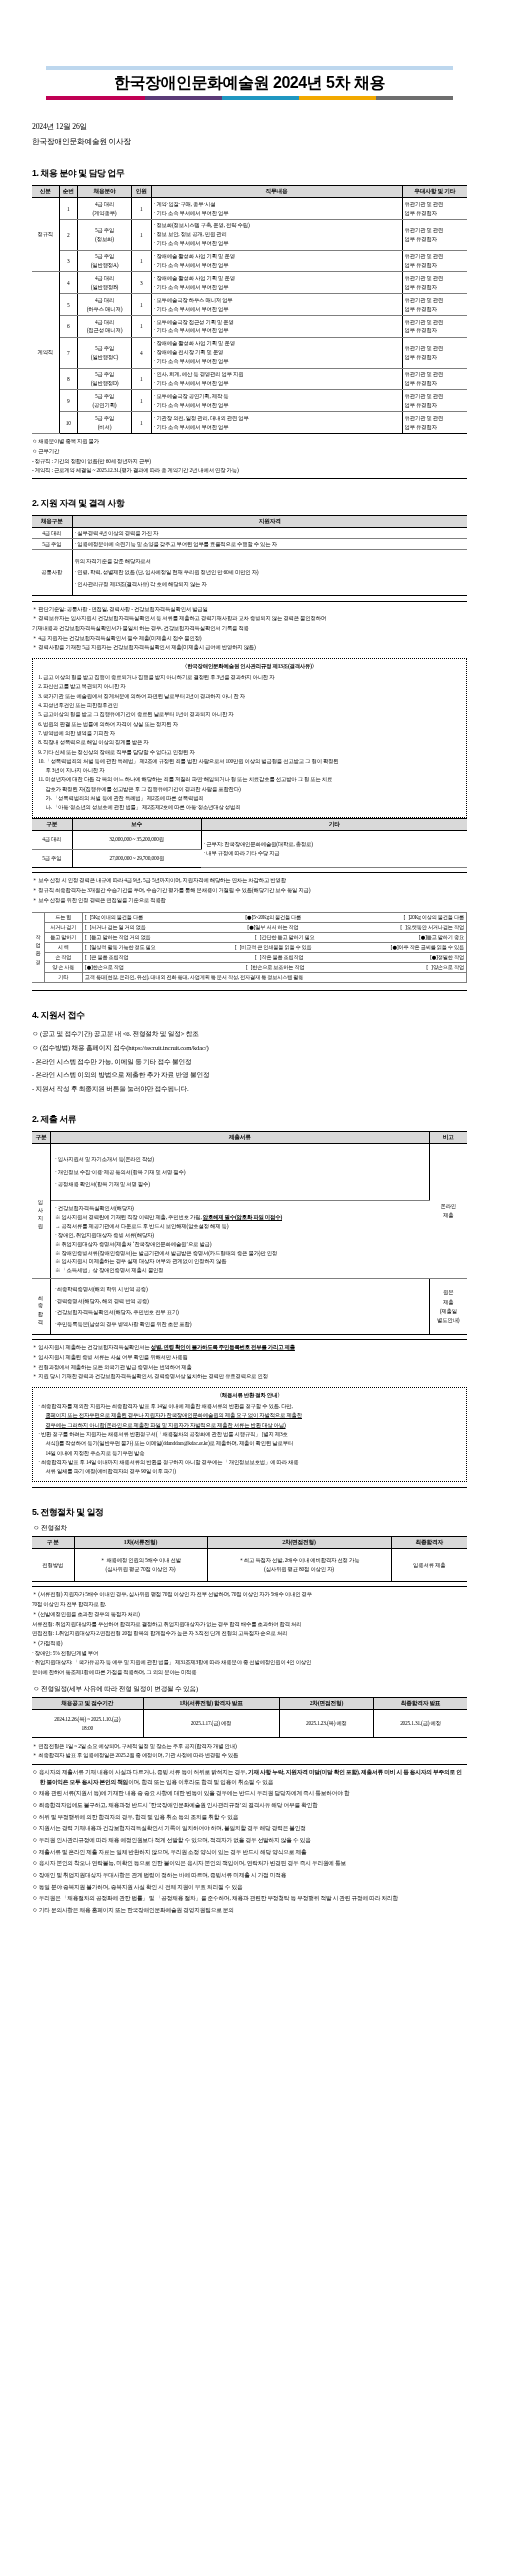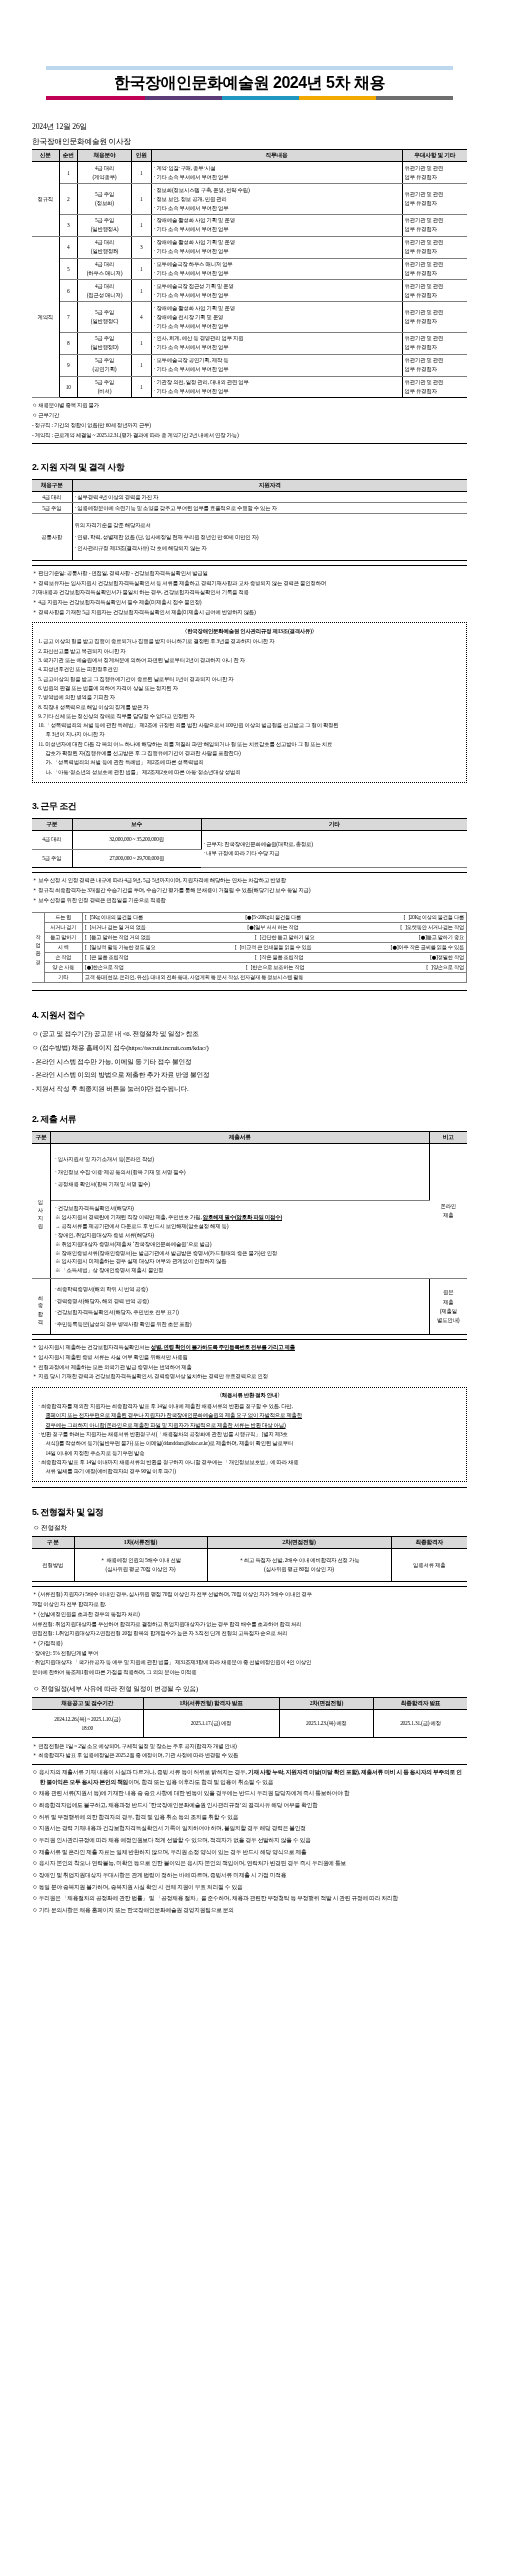--- a/index.html
+++ b/index.html
@@ -116,20 +116,21 @@
     </div>
   </div>
 
   <div class="intro">
   </div>
   <div class="signature">
     <div>2024년 12월 26일</div>
     <div>한국장애인문화예술원 이사장</div>
   </div>
 
+  <h2 class="sec">1. 채용 분야 및 담당 업무</h2>
   <table class="tbl">
     <thead>
         <tr>
       <th style="width:27px">신분</th>
       <th style="width:18.5px">순번</th>
       <th style="width:54px">채용분야</th>
       <th style="width:19.6px">인원</th>
       <th>직무내용</th>
       <th style="width:65px">우대사항 및 기타</th>
     </tr>
@@ -358,21 +359,20 @@
         <div class="it">9. 기타 신체 또는 정신상의 장애로 직무를 담당할 수 없다고 인정된 자</div>
       </div>
     <div class="it">10. 「성폭력범죄의 처벌 등에 관한 특례법」 제2조에 규정된 죄를 범한 사람으로서 100만원 이상의 벌금형을 선고받고 그 형이 확정된</div>
     <div class="it2">후 3년이 지나지 아니한 자</div>
     <div class="it">11. 미성년자에 대한 다음 각 목의 어느 하나에 해당하는 죄를 저질러 파면·해임되거나 형 또는 치료감호를 선고받아 그 형 또는 치료</div>
     <div class="it2">감호가 확정된 자(집행유예를 선고받은 후 그 집행유예기간이 경과한 사람을 포함한다)</div>
     <div class="it2">가. 「성폭력범죄의 처벌 등에 관한 특례법」 제2조에 따른 성폭력범죄</div>
     <div class="it2">나. 「아동·청소년의 성보호에 관한 법률」 제2조제2호에 따른 아동·청소년대상 성범죄</div>
   </div>
 
-  <h2 class="sec">3. 근무 조건</h2>
   <table class="tbl">
     <thead>
         <tr>
       <th style="width:40px">구분</th>
       <th style="width:129px">보수</th>
       <th>기타</th>
     </tr>
       </thead>
     <tbody id="sec3-body">
         <tr>

